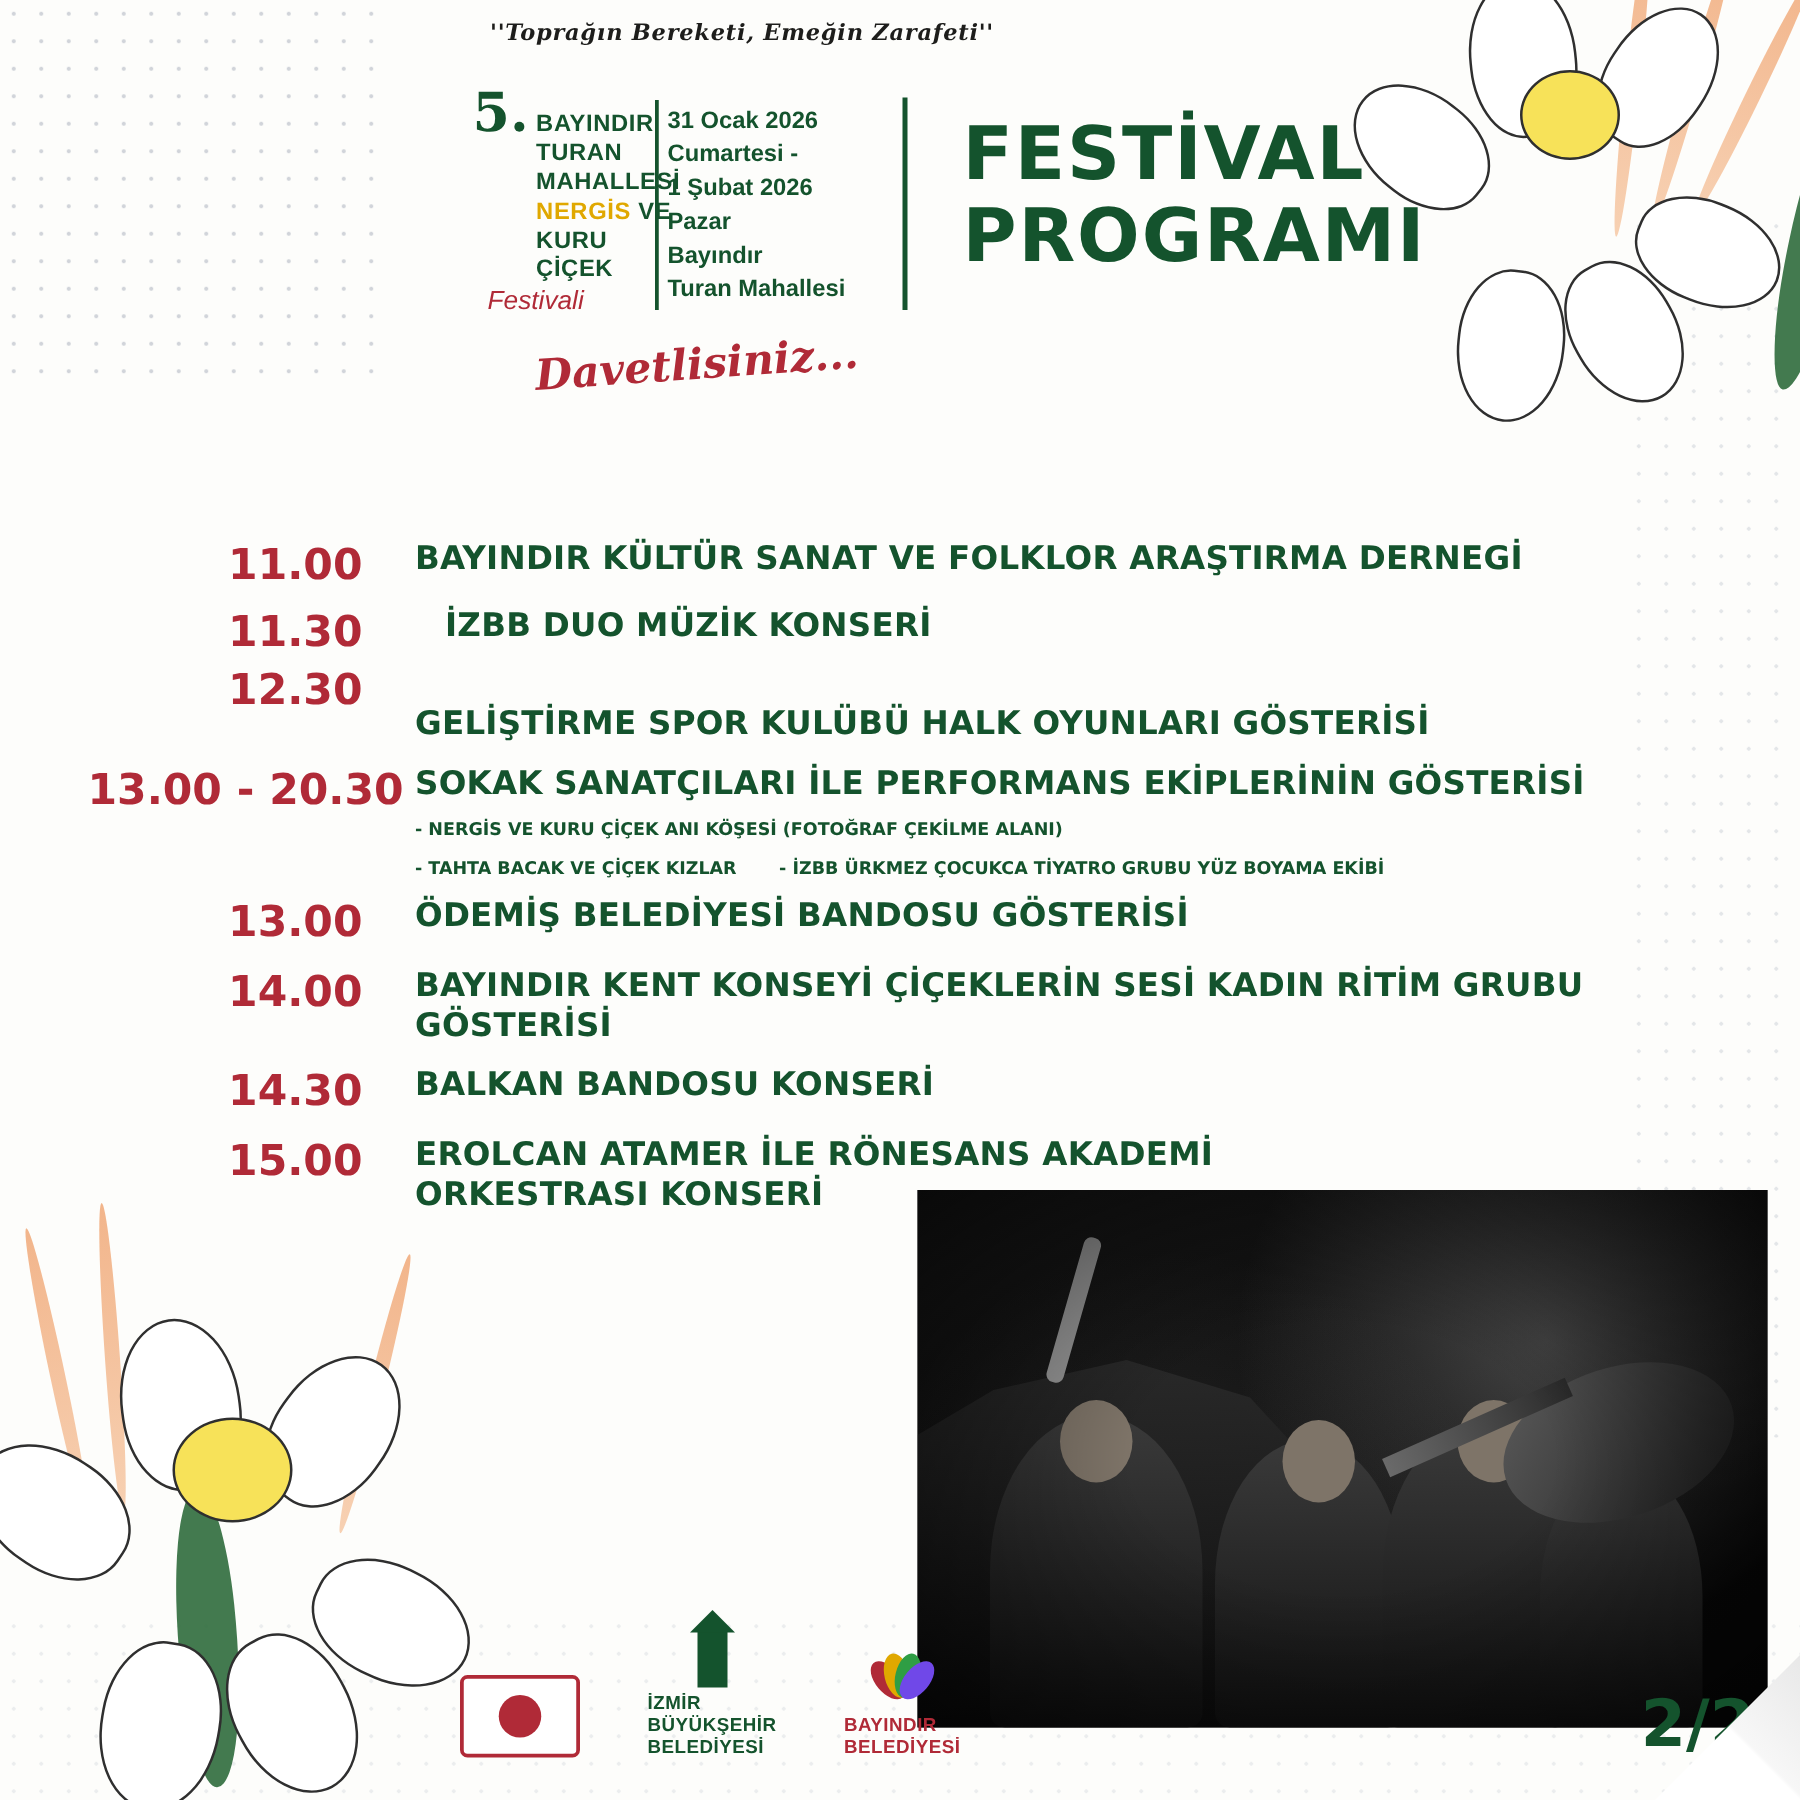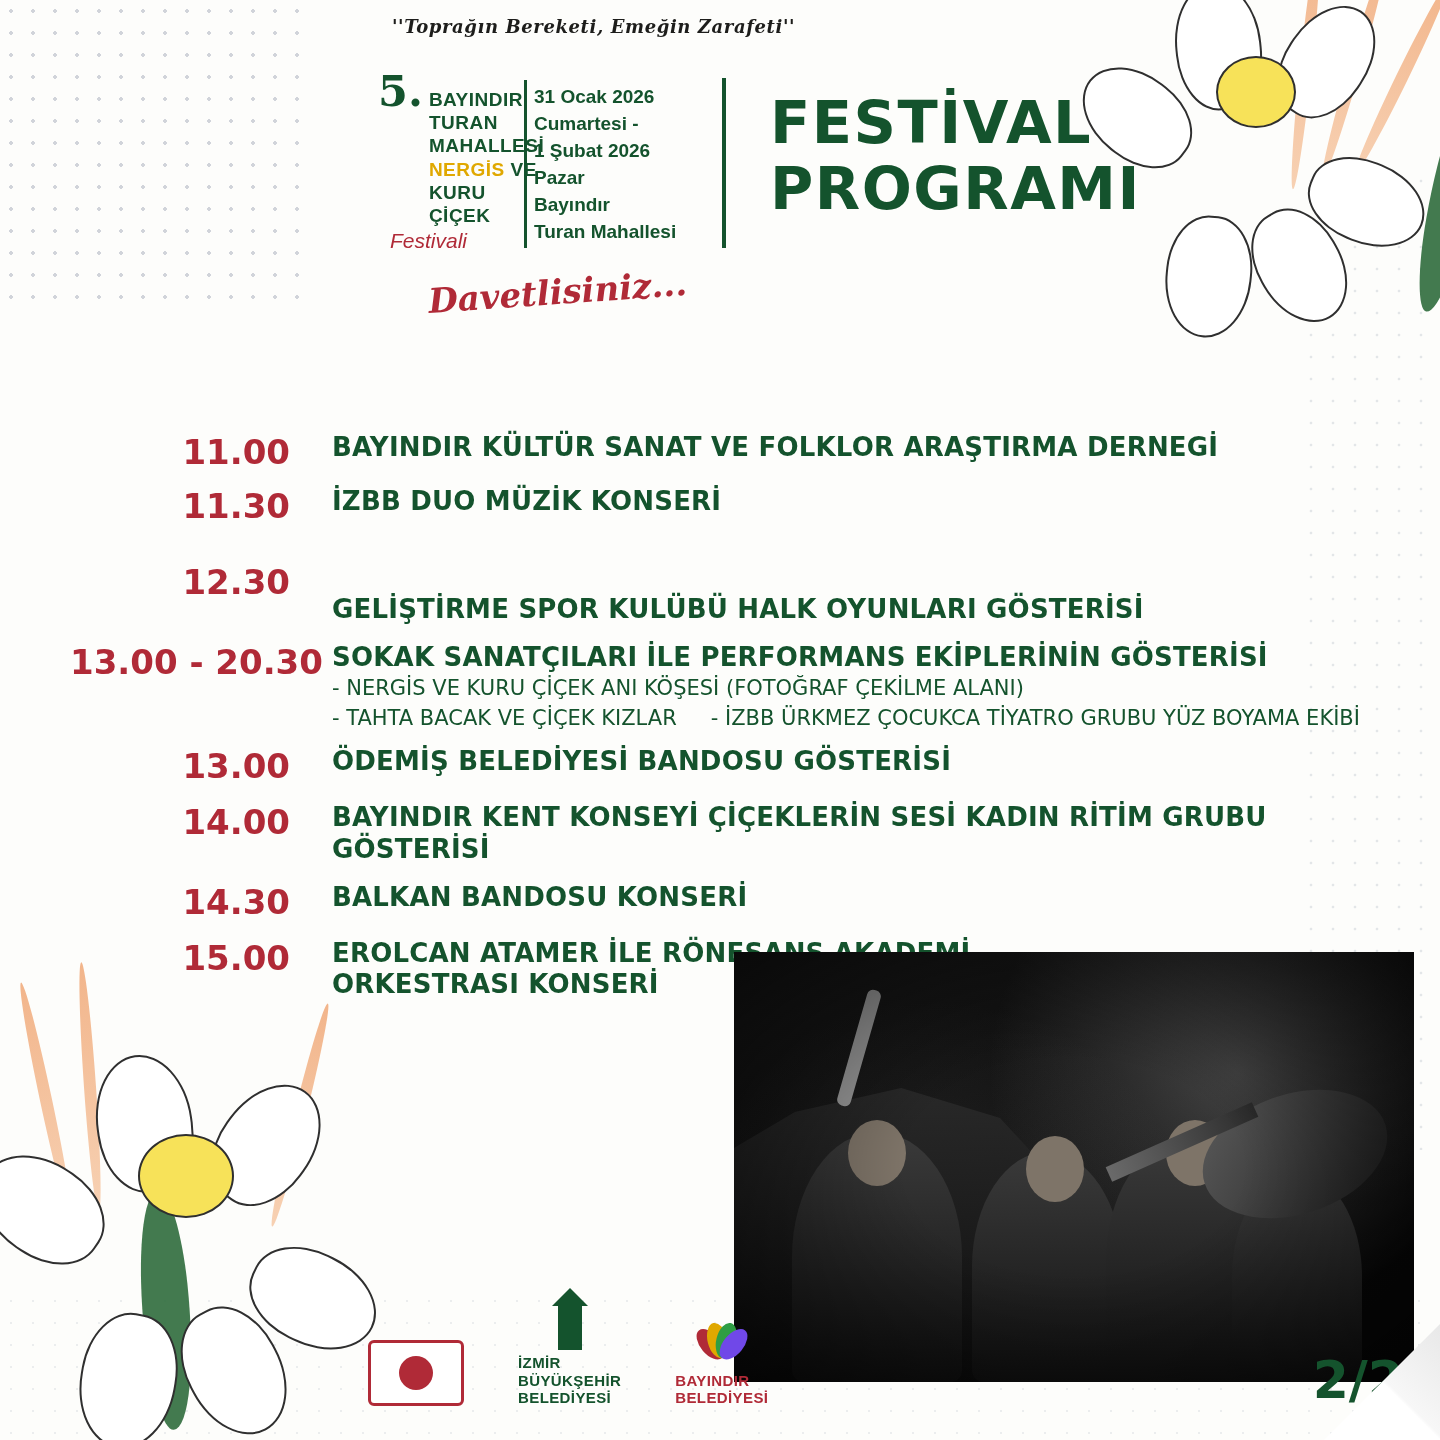--- a/index.html
+++ b/index.html
@@ -176,29 +176,29 @@
     font-family: "DejaVu Sans", sans-serif;
     font-weight: bold;
     font-size: 26px;
     letter-spacing: .2px;
     line-height: 1.22;
     color: #14532d;
     text-transform: uppercase;
   }
   .desc .sub {
     display: block;
-    font-size: 21px;
+    font-size: 14px;
     letter-spacing: 0;
     line-height: 1.3;
-    margin-top: 2px;
-    font-weight: normal;
+    margin-top: 12px;
+    font-weight: bold;
   }
   .desc .sub .gap { display: inline-block; width: 34px; }
 
-  .row.r-1130 { margin-bottom: 36px; }
+  .row.r-1130 { margin-bottom: 6px; gap: 24px; }
   .row.r-1230 { margin-bottom: 16px; }
   .row.r-wide .time { font-size: 34px; padding-right: 36px; }
   .row.r-1300 { margin-bottom: 16px; }
 
   
   .photo {
     position: absolute;
     right: 26px; bottom: 58px;
     width: 680px; height: 430px;
     background: #0d0d0d;

